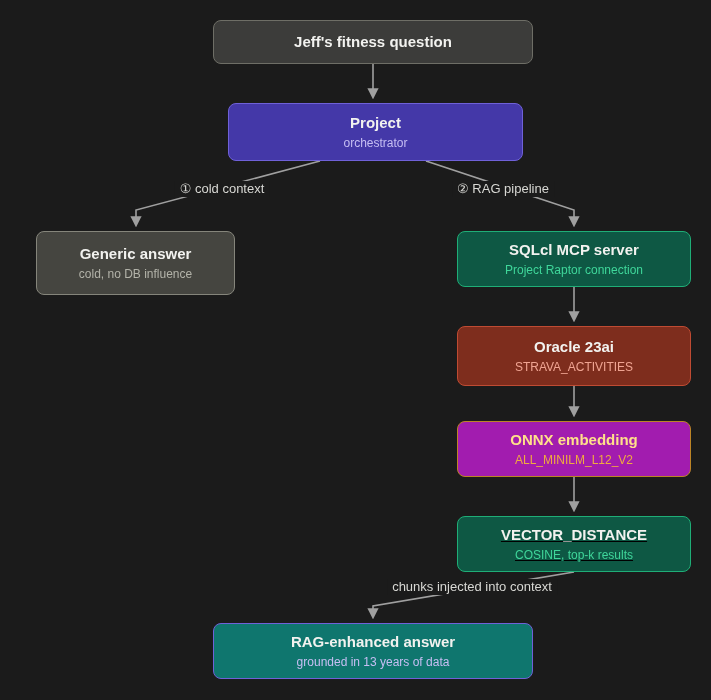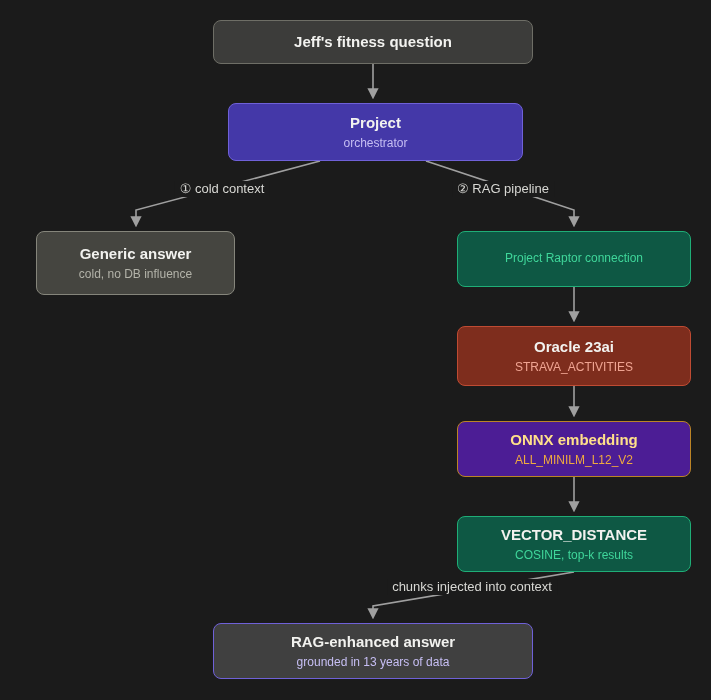--- a/index.html
+++ b/index.html
@@ -62,32 +62,32 @@
     background: #0e5844; border: 1.5px solid #1fae77;
   }
   .node-sqlcl .subtitle { color: #3fd69a; }
   .node-oracle {
     left: 457px; top: 326px; width: 234px; height: 60px;
     background: #7e2d1d; border: 1.5px solid #bf4b33;
   }
   .node-oracle .subtitle { color: #f0a492; }
   .node-onnx {
     left: 457px; top: 421px; width: 234px; height: 56px;
-    background: #4c1d95; border: 1.5px solid #bb8426;
+    background: #a21caf; border: 1.5px solid #bb8426;
   }
   .node-onnx .title { color: #ffe08a; }
   .node-onnx .subtitle { color: #f0ab3f; }
   .node-vector {
     left: 457px; top: 516px; width: 234px; height: 56px;
-    background: #0e5844; border: 1.5px solid #1fae77;
+    background: #0e5844; border: 1.5px solid #1fae77; text-decoration: underline;
   }
   .node-vector .subtitle { color: #3fd69a; }
   .node-rag {
     left: 213px; top: 623px; width: 320px; height: 56px;
-    background: #404040; border: 1.5px solid #6f61d8;
+    background: #0f766e; border: 1.5px solid #6f61d8;
   }
   .node-rag .subtitle { color: #c6bef3; }
 
   .edge-label {
     position: absolute;
     transform: translateX(-50%);
     background: #1b1b1b;
     color: #d8d8d4;
     font-size: 13px;
     padding: 0 5px;
@@ -128,20 +128,21 @@
     <div class="title">Project</div>
     <div class="subtitle">orchestrator</div>
   </div>
 
   <div class="node node-generic">
     <div class="title">Generic answer</div>
     <div class="subtitle">cold, no DB influence</div>
   </div>
 
   <div class="node node-sqlcl">
+    <div class="title">SQLcl MCP server</div>
     <div class="subtitle">Project Raptor connection</div>
   </div>
 
   <div class="node node-oracle">
     <div class="title">Oracle 23ai</div>
     <div class="subtitle">STRAVA_ACTIVITIES</div>
   </div>
 
   <div class="node node-onnx">
     <div class="title">ONNX embedding</div>

